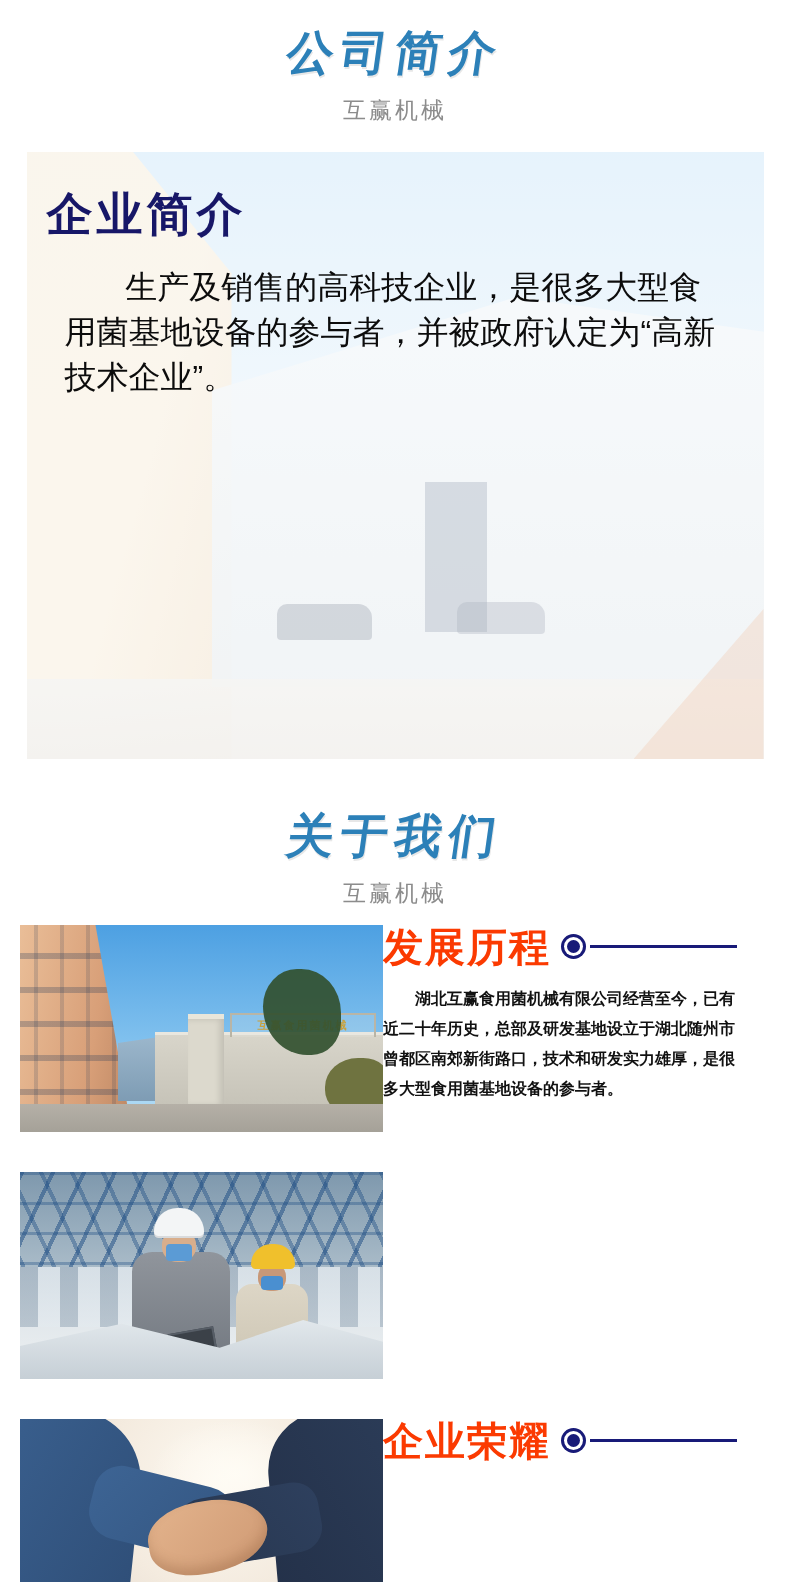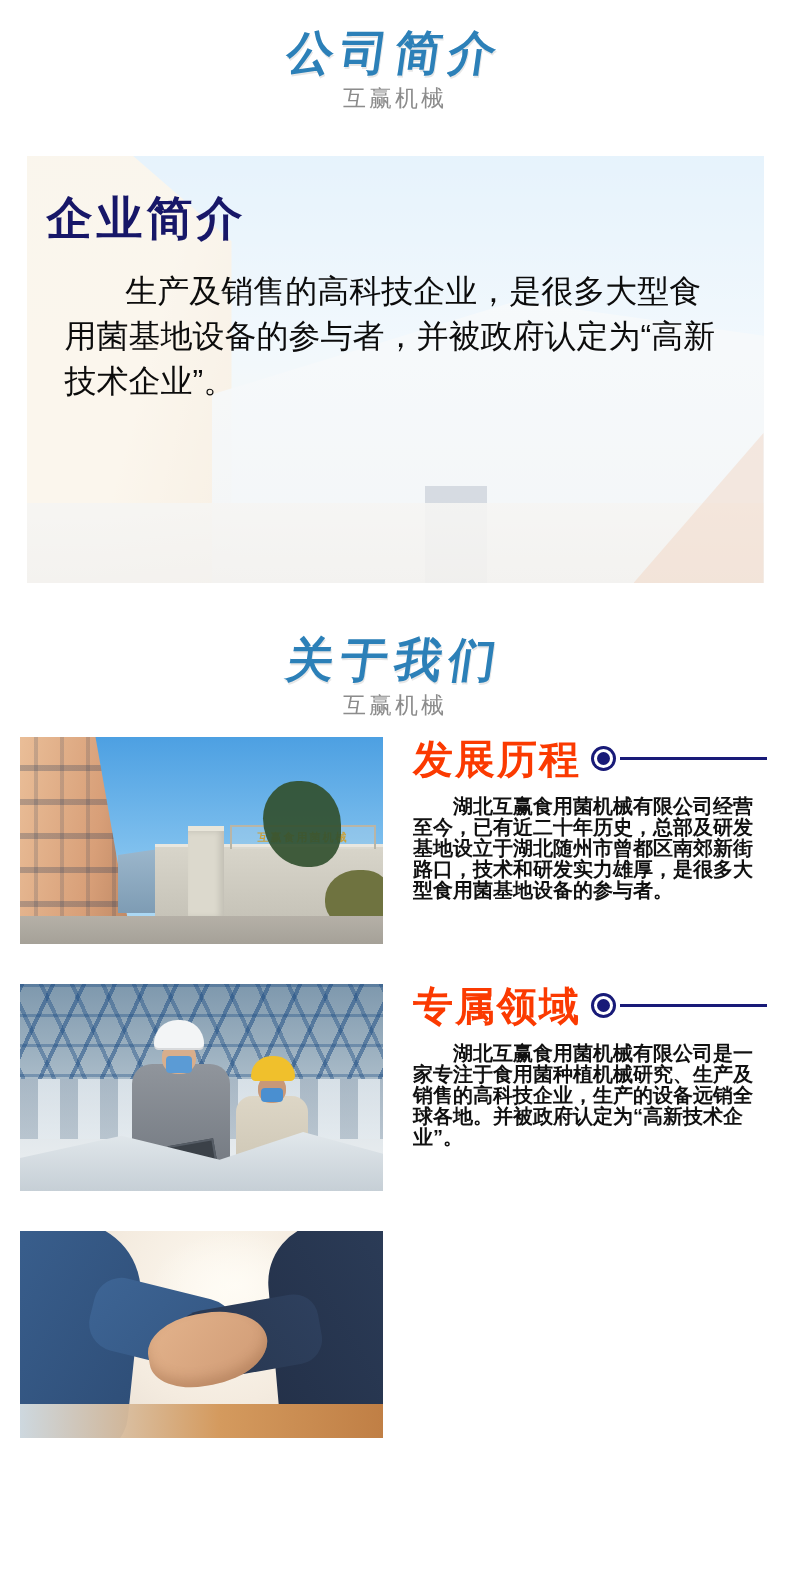--- a/index.html
+++ b/index.html
@@ -11,25 +11,25 @@
   
   .sec-head { text-align:center; }
   .sec-head.first { padding-top:26px; }
   .sec-head.second { padding-top:50px; }
   .sec-title {
     display:inline-block; font-size:47px; font-weight:900; color:#2c80b8;
     transform:skewX(-8deg); letter-spacing:7px; line-height:1.15;
     text-shadow:1px 2px 0 rgba(160,160,160,.25);
   }
   .sec-sub {
-    margin-top:4px; font-size:23px; color:#8c8c8c; letter-spacing:3px; line-height:1.3;
+    margin-top:16px; font-size:23px; color:#8c8c8c; letter-spacing:3px; line-height:1.3;
   }
   
   .hero {
-    position:relative; width:737px; height:427px; margin:42px auto 0; overflow:hidden;
+    position:relative; width:737px; height:607px; margin:26px auto 0; overflow:hidden;
   }
   .hero-bg { position:absolute; inset:0;
     background:linear-gradient(180deg,#cde6f8 0%,#e2f0fa 42%,#edf0ee 68%,#f1efec 100%); }
   .hb-left { position:absolute; left:0; top:0; width:205px; height:100%;
     background:linear-gradient(105deg,#f7ecd9 55%,#efdec6 100%);
     clip-path:polygon(0 0,52% 0,100% 20%,100% 100%,0 100%); opacity:.95; }
   .hb-main { position:absolute; left:185px; top:145px; width:555px; height:390px;
     background:linear-gradient(180deg,#eff4f7 0%,#e2e9ee 100%);
     clip-path:polygon(0 24%,55% 0,100% 9%,100% 100%,0 100%); opacity:.9; }
   .hb-door { position:absolute; left:398px; top:330px; width:62px; height:150px;
@@ -50,27 +50,27 @@
   }
   .hero-text { margin:24px 36px 0 38px; width:662px; color:#0c0c0c;
     font-size:32px; line-height:45px; }
   .hero-text p.ind1 { text-indent:0.9em; }
   .hero-text p.ind2 { text-indent:1.9em; }
   
   .rows { margin-top:16px; }
   .row { display:flex; margin:0 0 40px 20px; width:750px; }
   .row:last-child { margin-bottom:0; }
   .photo { position:relative; width:363px; height:207px; overflow:hidden; flex:none; }
-  .row-text { width:354px; margin-left:30px; flex:none; }
+  .row-text { width:354px; margin-left:0; flex:none; }
   .row-title-line { display:flex; align-items:center; margin-top:0; }
   .row-title { font-size:40px; font-weight:900; color:#fb3a01; letter-spacing:2px; line-height:1.1; }
   .bullet { width:13px; height:13px; border-radius:50%; background:#181a78; flex:none;
     margin:0 10px 0 16px; box-shadow:0 0 0 3px #ffffff,0 0 0 6px #181a78; }
   .t-line { flex:1; height:3px; background:#181a78; }
-  .row-body { margin-top:15px; font-size:20px; line-height:21px; font-weight:700;
+  .row-body { margin-top:15px; font-size:16px; line-height:30px; font-weight:700;
     color:#111111; text-indent:2em; }
   
   .p1 { background:linear-gradient(180deg,#4da0e2 0%,#7fc0ee 55%,#abd8f4 78%); }
   .p1-building { position:absolute; left:-12px; top:-6px; width:120px; height:190px;
     background:
       repeating-linear-gradient(180deg, rgba(40,60,90,.28) 0 6px, transparent 6px 34px),
       repeating-linear-gradient(90deg, rgba(40,60,90,.18) 0 4px, transparent 4px 26px),
       linear-gradient(100deg,#ecc29c 0%,#d89f78 70%,#c08a66 100%);
     clip-path:polygon(0 0,72% 0,100% 100%,0 100%); }
   .p1-annex { position:absolute; left:98px; top:108px; width:68px; height:68px;
@@ -212,37 +212,34 @@
       <div class="p2-man-head"></div>
       <div class="p2-man-mask"></div>
       <div class="p2-man-hat"></div>
       <div class="p2-woman-body"></div>
       <div class="p2-woman-head"></div>
       <div class="p2-woman-mask"></div>
       <div class="p2-woman-hat"></div>
       <div class="p2-tablet"></div>
       <div class="p2-metal"></div>
     </div>
-    <div class="row-text">
-      <div class="row-title-line">
-        <span class="row-title">专属领域</span>
-        <span class="bullet"></span>
-        <span class="t-line"></span>
-      </div>
-      <div class="row-body">湖北互赢食用菌机械有限公司是一家专注于食用菌种植机械研究、生产及销售的高科技企业，生产的设备远销全球各地。并被政府认定为“高新技术企业”。</div>
-    </div>
   </div>
 
   <div class="row">
     <div class="photo p3">
       <div class="p3-glow"></div>
       <div class="p3-left-body"></div>
       <div class="p3-right-body"></div>
       <div class="p3-left-arm"></div>
       <div class="p3-right-arm"></div>
       <div class="p3-hands"></div>
       <div class="p3-desk"></div>
     </div>
     <div class="row-text">
+      <div class="row-title-line">
+        <span class="row-title">企业荣耀</span>
+        <span class="bullet"></span>
+        <span class="t-line"></span>
+      </div>
     </div>
   </div>
 
 </div>
 
 </body></html>

